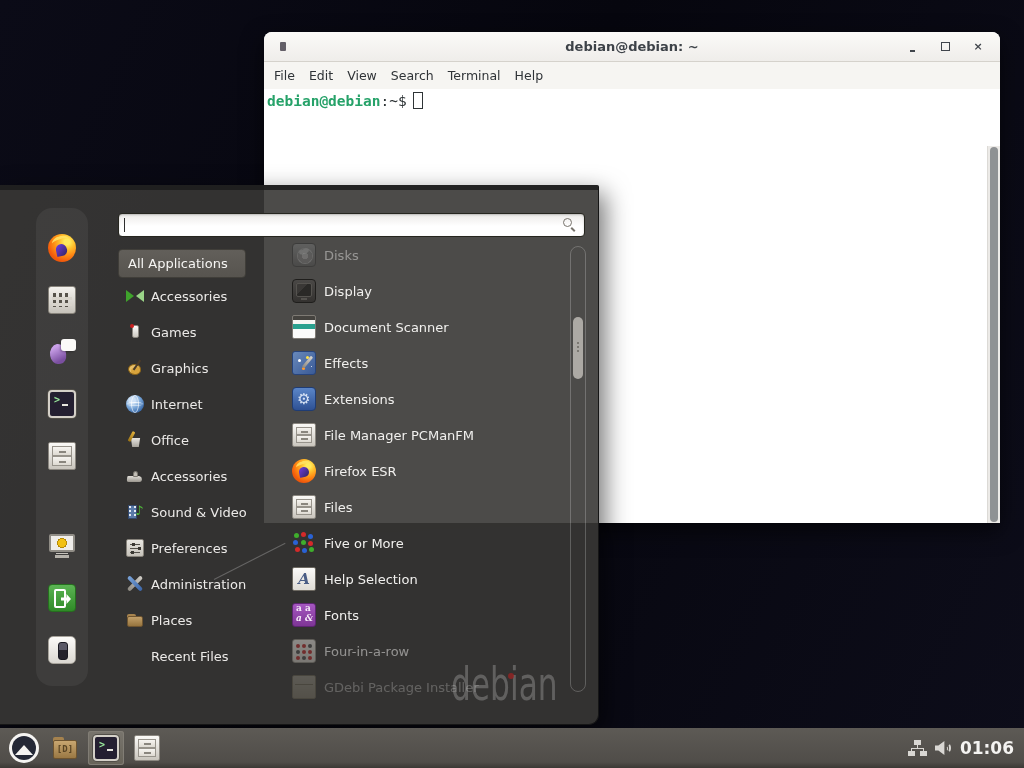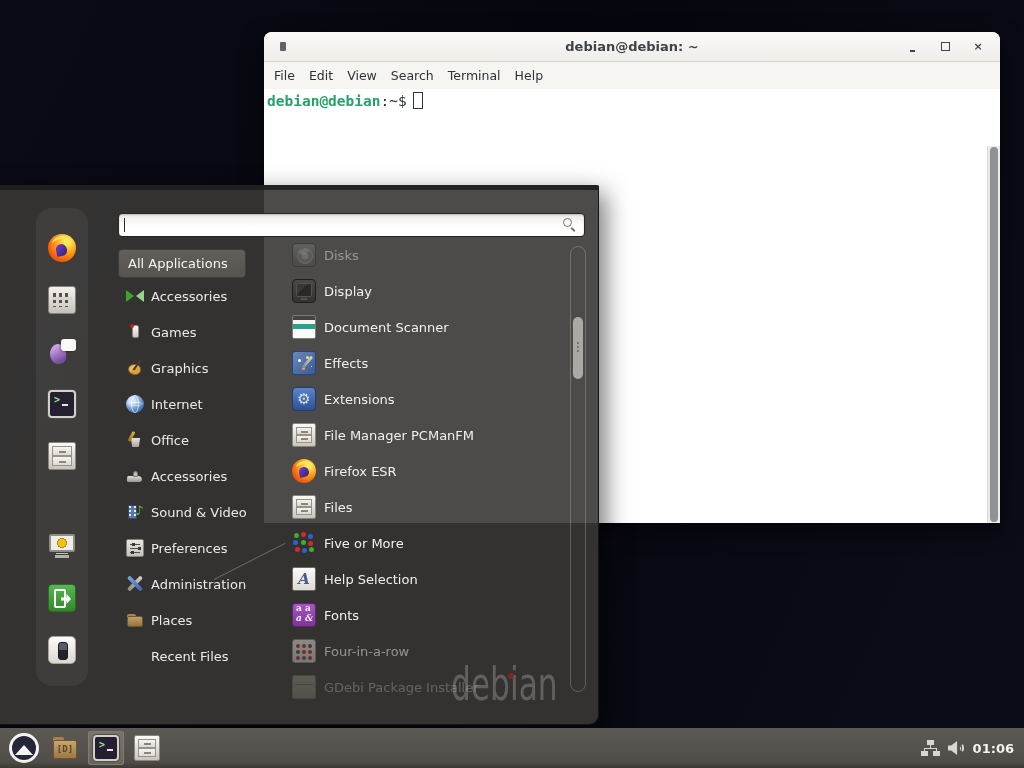--- a/index.html
+++ b/index.html
@@ -49,21 +49,21 @@
 .scroll-thumb{position:absolute;left:2px;top:70px;width:10px;height:62px;background:#aca9a4;border-radius:5px}
 .scroll-thumb::before{content:"";position:absolute;left:4px;top:25px;width:2px;height:2px;background:#6b6962;border-radius:50%;box-shadow:0 4px 0 #6b6962,0 8px 0 #6b6962}
 .artifact-line{position:absolute;left:214px;top:394px;width:80px;height:1px;background:rgba(230,230,230,.28);transform:rotate(-27deg);transform-origin:left center}
 
 
 .taskbar{position:absolute;left:0;top:728px;width:1024px;height:40px;background:linear-gradient(#5d5a55,#504d49 85%,#3b3935);display:flex;align-items:center;padding:0 6px}
 .tb-left{display:flex;align-items:center;gap:5px}
 .tb-btn{width:36px;height:34px;display:flex;align-items:center;justify-content:center;border-radius:3px}
 .tb-btn.active{background:linear-gradient(#78746d,#676359);box-shadow:inset 0 0 0 1px #817d75}
 .tb-right{margin-left:auto;display:flex;align-items:center;gap:8px;padding-right:4px}
-.clock{font-size:13px;font-weight:bold;color:#f4f3f1}
+.clock{font-size:17px;font-weight:bold;color:#f4f3f1}
 
 
 .ic{position:relative;display:inline-block;width:24px;height:24px;flex:none}
 .ic::before,.ic::after{content:"";position:absolute;box-sizing:border-box}
 .s18{width:18px;height:18px}
 .s26{width:26px;height:26px}
 .s28{width:28px;height:28px}
 
 .ic-firefox{border-radius:50%;background:radial-gradient(circle at 68% 28%,#ffe95c 0 10%,#ffc22e 26%,#ff8d15 48%,#f25c0c 70%,#cf4304 100%)}
 .ic-firefox::before{left:30%;top:34%;width:40%;height:42%;border-radius:50% 55% 50% 8%;background:linear-gradient(140deg,#6a3bd8 10%,#3f2a77 80%);transform:rotate(-12deg)}

